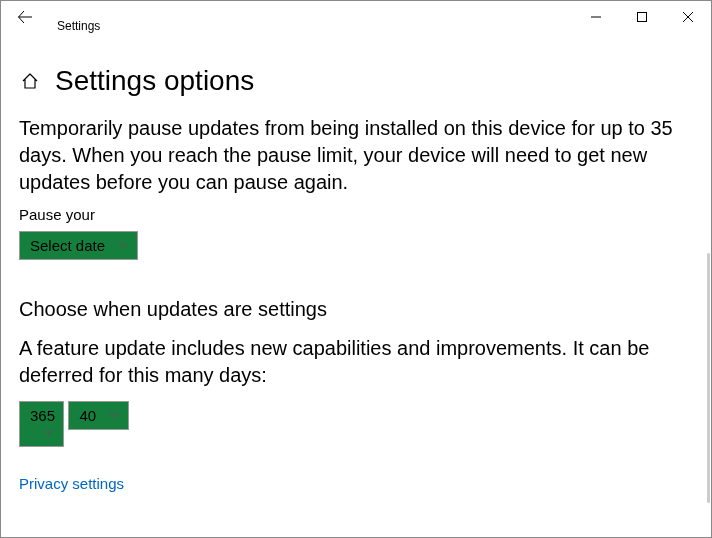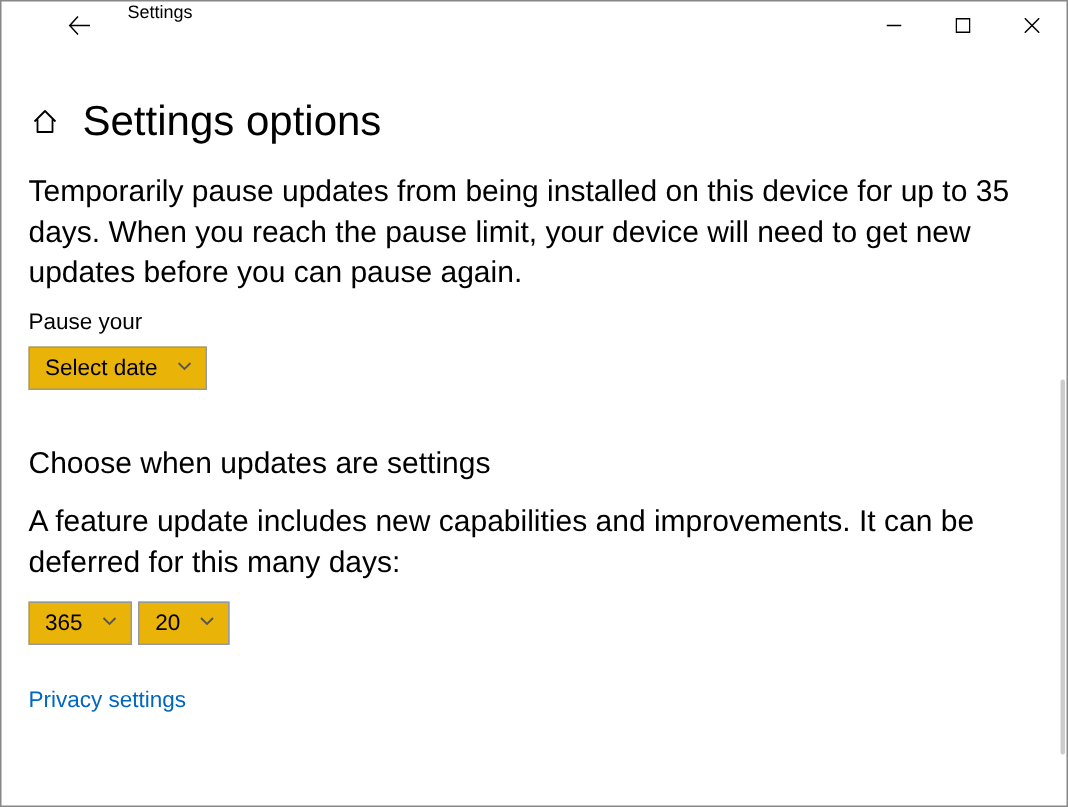--- a/index.html
+++ b/index.html
@@ -12,23 +12,22 @@
       width: 712px;
       height: 538px;
       background: #fff;
       border: 1px solid #888;
       position: relative;
       overflow: hidden;
     }
     .titlebar {
       height: 32px;
       display: flex;
-      align-items: flex-start;
+      align-items: flex-end;
       padding-left: 4px;
-      margin-left: 28px;
     }
     .back-btn {
       width: 40px;
       height: 32px;
       display: flex;
       align-items: center;
       justify-content: center;
       cursor: pointer;
     }
     .title-text {
@@ -86,21 +85,21 @@
       margin-bottom: 8px;
     }
     .dropdown {
       border: 1.5px solid #999;
       display: inline-flex;
       align-items: center;
       padding: 5px 8px 5px 10px;
       font-size: 15px;
       cursor: pointer;
       position: relative;
-      background: #eab308;
+      background: #15803d;
     }
     .dropdown .chev {
       margin-left: 12px;
     }
     .dd-narrow {
       min-width: 44px;
     }
     .section-heading {
       font-size: 20px;
       font-weight: 400;
@@ -184,31 +183,31 @@
     <span class="chev">
       <svg width="12" height="12" viewBox="0 0 12 12">
           <path d="M2 4 L6 8 L10 4" stroke="#555" stroke-width="1.2" fill="none"></path>
         </svg>
     </span>
   </div>
 
   <h2 class="section-heading">Choose when updates are settings</h2>
 
   <p class="body-text">A feature update includes new capabilities and improvements. It can be deferred for this many days:</p>
-  <div class="dropdown dd-narrow" style="margin-top:4px;">
+  <div class="dropdown dd-narrow" style="margin-top:4px;flex-direction:column;">
     <span>365</span>
     <span class="chev">
       <svg width="12" height="12" viewBox="0 0 12 12">
           <path d="M2 4 L6 8 L10 4" stroke="#555" stroke-width="1.2" fill="none"></path>
         </svg>
     </span>
   </div>
 
   <div class="dropdown dd-narrow" style="margin-top:4px;">
-    <span>20</span>
+    <span>40</span>
     <span class="chev">
       <svg width="12" height="12" viewBox="0 0 12 12">
           <path d="M2 4 L6 8 L10 4" stroke="#555" stroke-width="1.2" fill="none"></path>
         </svg>
     </span>
   </div>
 
   <a class="link">Privacy settings</a>
 
 </div>

